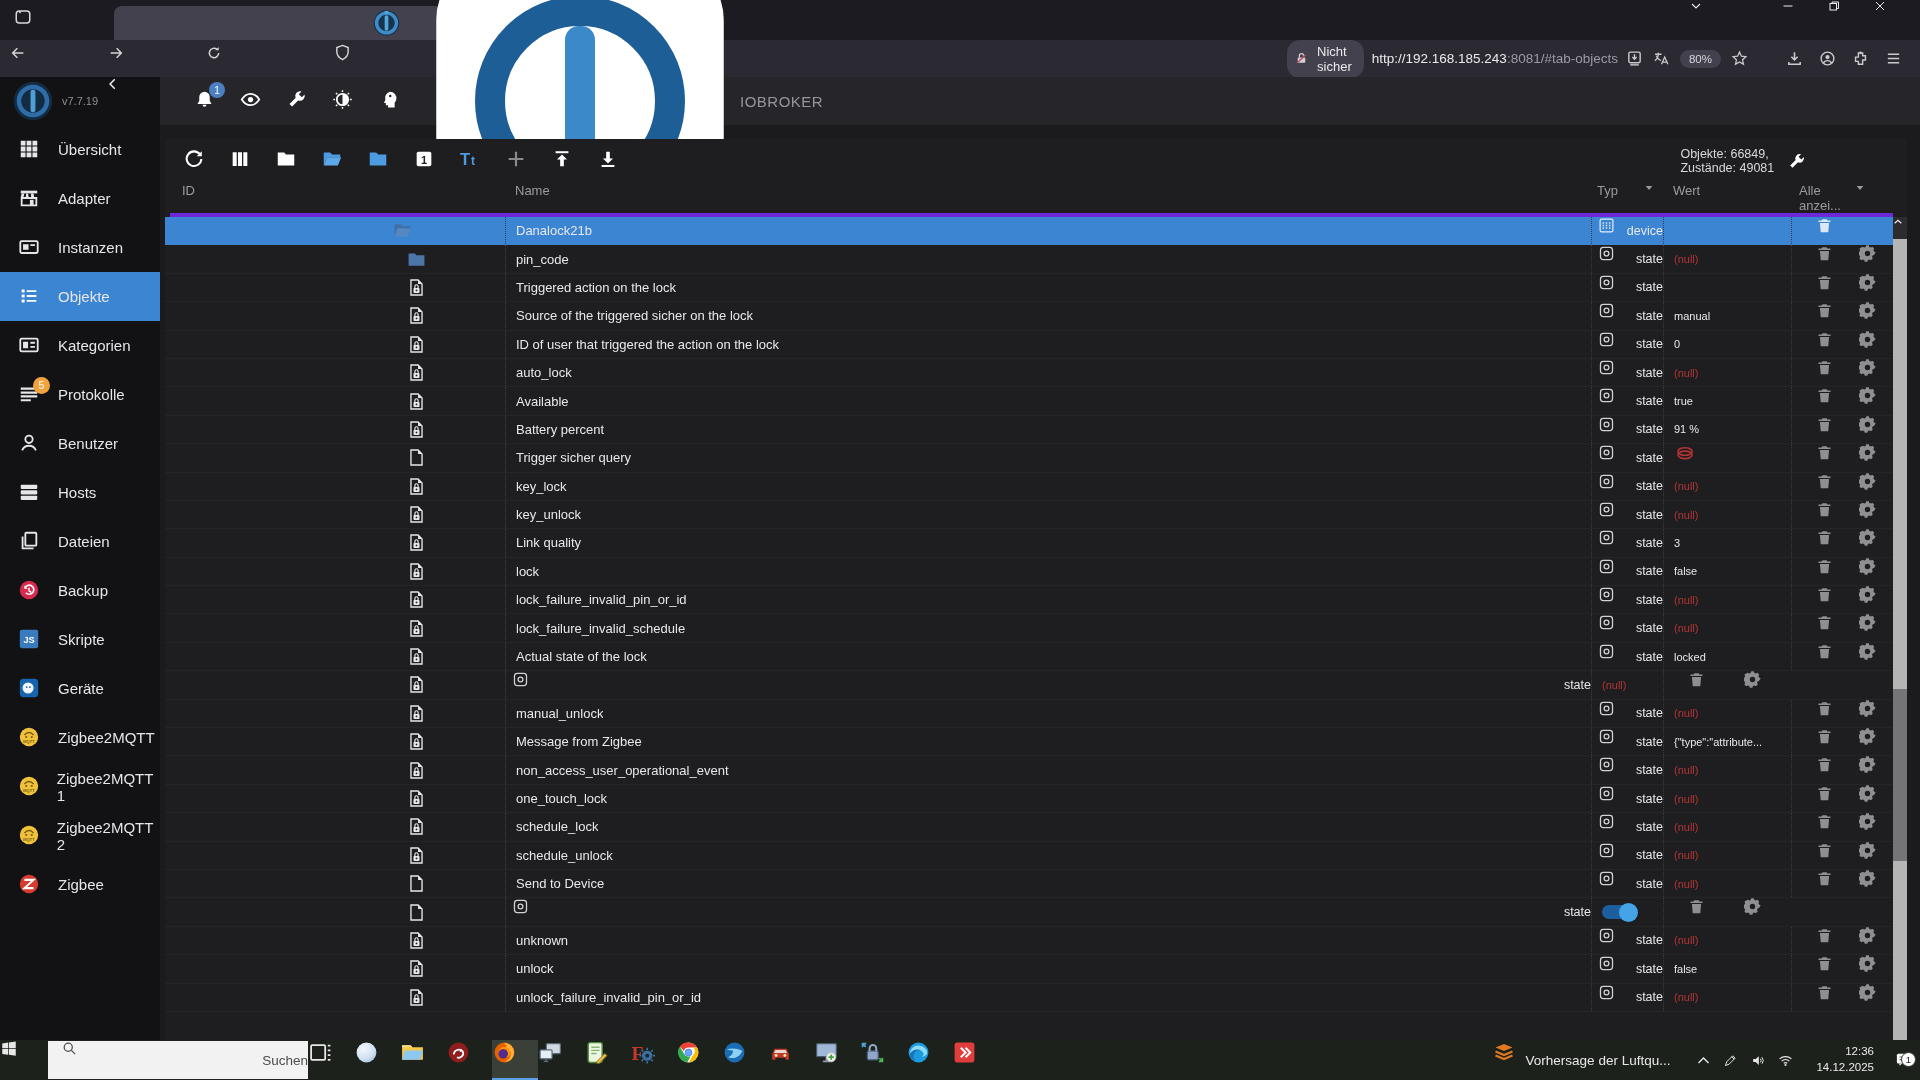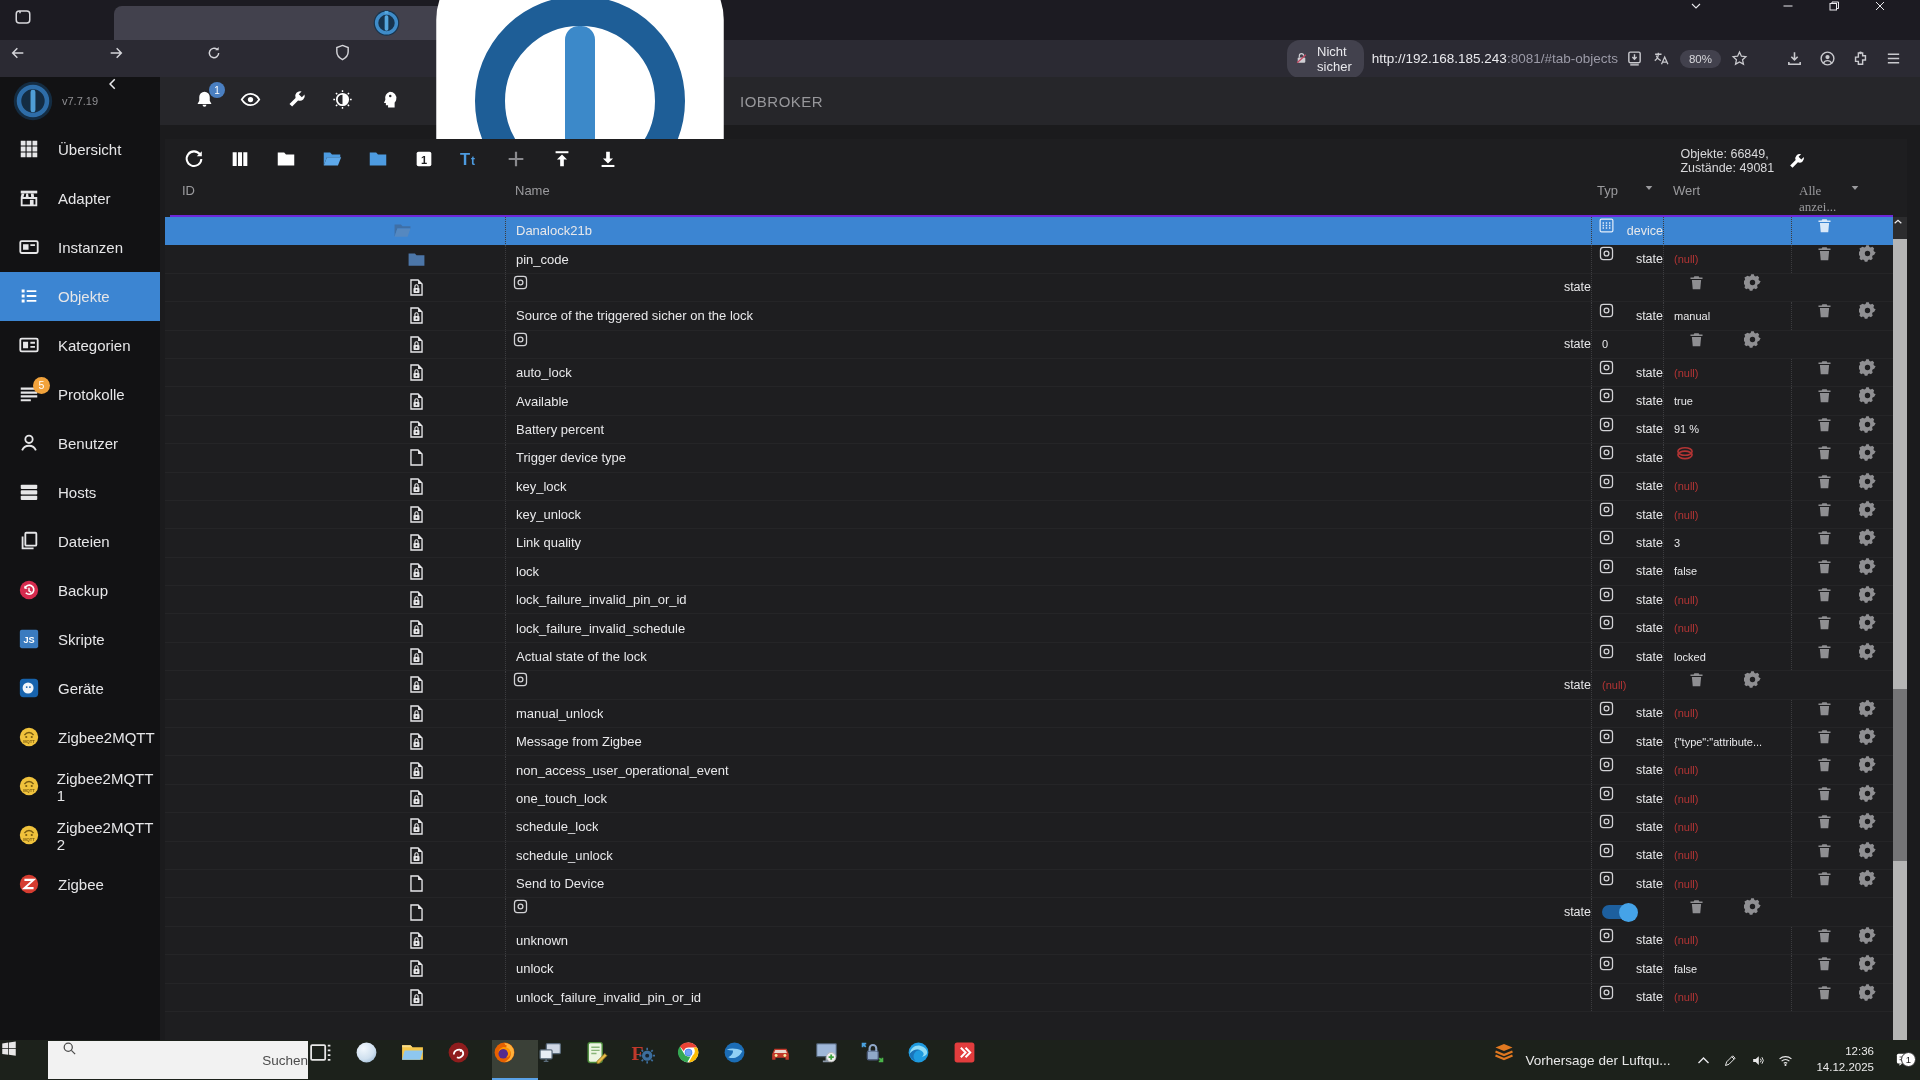--- a/index.html
+++ b/index.html
@@ -71,21 +71,21 @@
   .stats { color:#d9d9db; font-size:12.5px; }
   .tb-right svg { width:19px; height:19px; }
 
   .tablewrap { flex:1; position:relative; overflow:hidden; }
   .thead, .trow { display:grid; grid-template-columns:340px 1fr 72px 128px 102px; }
   .thead { height:34px; align-items:center; padding-right:14px; }
   .th { color:#9b9b9e; font-size:13px; height:100%; display:flex; align-items:flex-start; border-bottom:6px solid #6d28d9; }
   .th-id { padding-left:12px; margin-left:5px; }
   .th-caret { margin-left:26px; }
   .th-caret svg, .th .flt-caret svg { width:10px; height:10px; }
-  .th-filter { justify-content:flex-start; gap:14px; padding-left:8px;font-family:Liberation Serif, serif; }
+  .th-filter { justify-content:flex-start; gap:14px; padding-left:8px; }
   .tbody { position:absolute; top:34px; bottom:0; left:0; right:14px; overflow:hidden; }
   .trow { height:28.4px; align-items:center; border-bottom:1px solid #252527; position:relative; }
   .trow.selected { background:#3c85d2; border-bottom-color:#3c85d2; }
   .c-id { display:flex; align-items:center; height:100%; overflow:hidden; }
   .c-id .indent-root { width:67px; flex:0 0 auto; }
   .c-id .indent-child { width:81px; flex:0 0 auto; }
   .row-ic { width:19px; height:19px; flex:0 0 auto; margin-right:9px; display:flex; align-items:center; justify-content:center; }
   .row-ic svg { width:19px; height:19px; }
   .id-tail { margin-left:auto; display:flex; align-items:center; gap:6px; padding-right:6px; }
   .c-name { height:100%; display:flex; align-items:center; border-left:1px dotted #3c3c3f; padding-left:10px; }
@@ -770,20 +770,23 @@
                       <path d="M5 2.5h9l5 5V21.5H5z" fill="none" stroke="#e8e8ea" stroke-width="1.7"></path>
                       <path fill="#e8e8ea" d="M14 2.5l5 5h-5z"></path>
                       <rect x="8.2" y="12.5" width="7.6" height="6.5" rx="1" fill="#e8e8ea"></rect>
                       <path d="M10 12.5v-2a2 2 0 0 1 4 0v2" fill="none" stroke="#e8e8ea" stroke-width="1.5"></path>
                       <circle cx="12" cy="15.7" r="1.1" fill="#1e1e20"></circle>
                     </svg>
                   </span>
 
       <span class="id-tail"></span>
     </div>
+    <div class="c-name">
+                  <span class="row-name">Triggered action on the lock</span>
+                </div>
     <div class="c-typ">
                   <span class="typ-ic" style="display: inline-flex; width: 100%; height: 100%;">
                     <svg xmlns="http://www.w3.org/2000/svg" viewBox="0 0 24 24" width="100%" height="100%">
                       <rect x="3.5" y="3.5" width="17" height="17" rx="4" fill="none" stroke="#d2d2d5" stroke-width="1.8"></rect>
                       <circle cx="12" cy="12" r="3.4" fill="none" stroke="#d2d2d5" stroke-width="1.8"></circle>
                     </svg>
                   </span>
                   <span class="typ-label">state</span>
                 </div>
     <div class="c-wert">
@@ -855,20 +858,23 @@
                       <path d="M5 2.5h9l5 5V21.5H5z" fill="none" stroke="#e8e8ea" stroke-width="1.7"></path>
                       <path fill="#e8e8ea" d="M14 2.5l5 5h-5z"></path>
                       <rect x="8.2" y="12.5" width="7.6" height="6.5" rx="1" fill="#e8e8ea"></rect>
                       <path d="M10 12.5v-2a2 2 0 0 1 4 0v2" fill="none" stroke="#e8e8ea" stroke-width="1.5"></path>
                       <circle cx="12" cy="15.7" r="1.1" fill="#1e1e20"></circle>
                     </svg>
                   </span>
 
       <span class="id-tail"></span>
     </div>
+    <div class="c-name">
+                  <span class="row-name">ID of user that triggered the action on the lock</span>
+                </div>
     <div class="c-typ">
                   <span class="typ-ic" style="display: inline-flex; width: 100%; height: 100%;">
                     <svg xmlns="http://www.w3.org/2000/svg" viewBox="0 0 24 24" width="100%" height="100%">
                       <rect x="3.5" y="3.5" width="17" height="17" rx="4" fill="none" stroke="#d2d2d5" stroke-width="1.8"></rect>
                       <circle cx="12" cy="12" r="3.4" fill="none" stroke="#d2d2d5" stroke-width="1.8"></circle>
                     </svg>
                   </span>
                   <span class="typ-label">state</span>
                 </div>
     <div class="c-wert">
@@ -1025,21 +1031,21 @@
       <span class="row-ic" style="display: inline-flex; width: 100%; height: 100%;">
                     <svg xmlns="http://www.w3.org/2000/svg" viewBox="0 0 24 24" width="100%" height="100%">
                       <path d="M5 2.5h9l5 5V21.5H5z" fill="none" stroke="#e8e8ea" stroke-width="1.7"></path>
                       <path fill="#e8e8ea" d="M14 2.5l5 5h-5z"></path>
                     </svg>
                   </span>
 
       <span class="id-tail"></span>
     </div>
     <div class="c-name">
-                  <span class="row-name">Trigger device type</span>
+                  <span class="row-name">Trigger sicher query</span>
                 </div>
     <div class="c-typ">
                   <span class="typ-ic" style="display: inline-flex; width: 100%; height: 100%;">
                     <svg xmlns="http://www.w3.org/2000/svg" viewBox="0 0 24 24" width="100%" height="100%">
                       <rect x="3.5" y="3.5" width="17" height="17" rx="4" fill="none" stroke="#d2d2d5" stroke-width="1.8"></rect>
                       <circle cx="12" cy="12" r="3.4" fill="none" stroke="#d2d2d5" stroke-width="1.8"></circle>
                     </svg>
                   </span>
                   <span class="typ-label">state</span>
                 </div>

